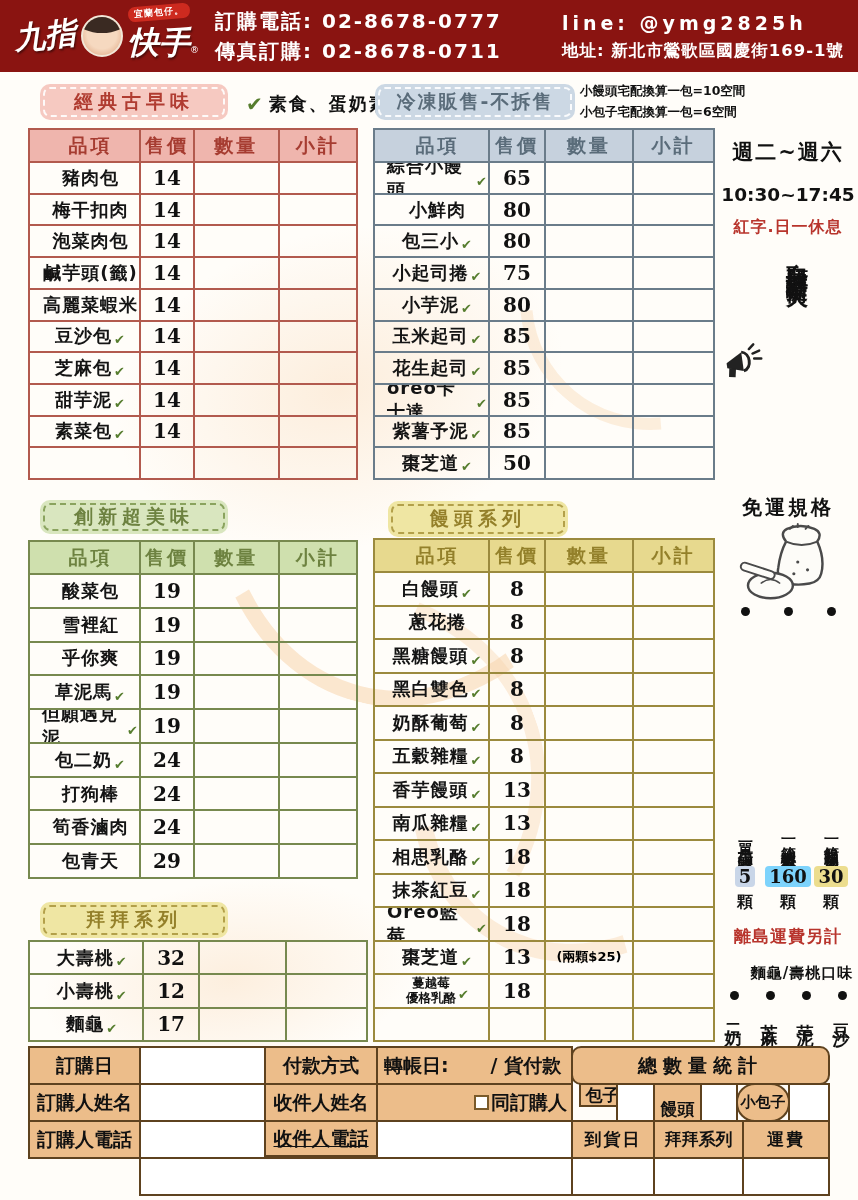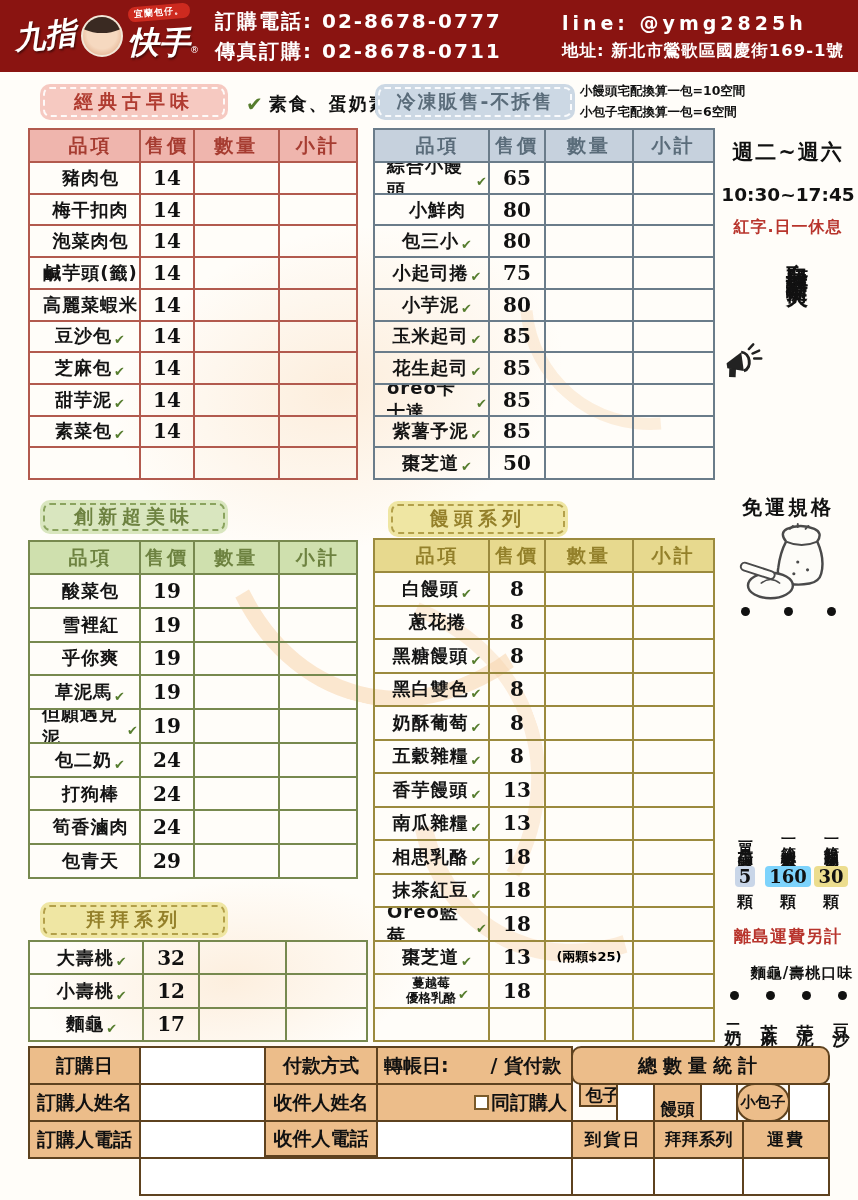--- a/index.html
+++ b/index.html
@@ -681,21 +681,21 @@
   </div>
   <div class="fcell fl fsmall" style="left:571px;top:1083px;width:47px;height:24px;margin-left:8px;">包子</div>
   <div class="fcell" style="left:616px;top:1083px;width:39px;height:39px;"></div>
   <div class="fcell fl fsmall" style="left:653px;top:1083px;width:49px;height:53px;">饅頭</div>
   <div class="fcell" style="left:700px;top:1083px;width:38px;height:39px;"></div>
   <div class="fcell fl fxsmall" style="left:736px;top:1083px;width:54px;height:39px;border-radius:19px;">小包子</div>
   <div class="fcell" style="left:788px;top:1083px;width:42px;height:39px;"></div>
 
   <div class="fcell fl" style="left:28px;top:1120px;width:113px;height:39px;">訂購人電話</div>
   <div class="fcell" style="left:139px;top:1120px;width:127px;height:39px;"></div>
-  <div class="fcell fl" style="left:264px;top:1120px;width:114px;height:37px;">收件人電話</div>
+  <div class="fcell fl" style="left:264px;top:1120px;width:114px;height:37px;text-decoration:underline;">收件人電話</div>
   <div class="fcell" style="left:376px;top:1120px;width:197px;height:39px;"></div>
   <div class="fcell fl fsmall" style="left:571px;top:1120px;width:84px;height:39px;letter-spacing:2px;">到貨日</div>
   <div class="fcell fl fsmall" style="left:653px;top:1120px;width:91px;height:39px;">拜拜系列</div>
   <div class="fcell fl fsmall" style="left:742px;top:1120px;width:88px;height:39px;letter-spacing:2px;">運費</div>
 
   <div class="fcell" style="left:139px;top:1157px;width:434px;height:39px;"></div>
   <div class="fcell" style="left:571px;top:1157px;width:84px;height:39px;"></div>
   <div class="fcell" style="left:653px;top:1157px;width:91px;height:39px;"></div>
   <div class="fcell" style="left:742px;top:1157px;width:88px;height:39px;"></div>
 

